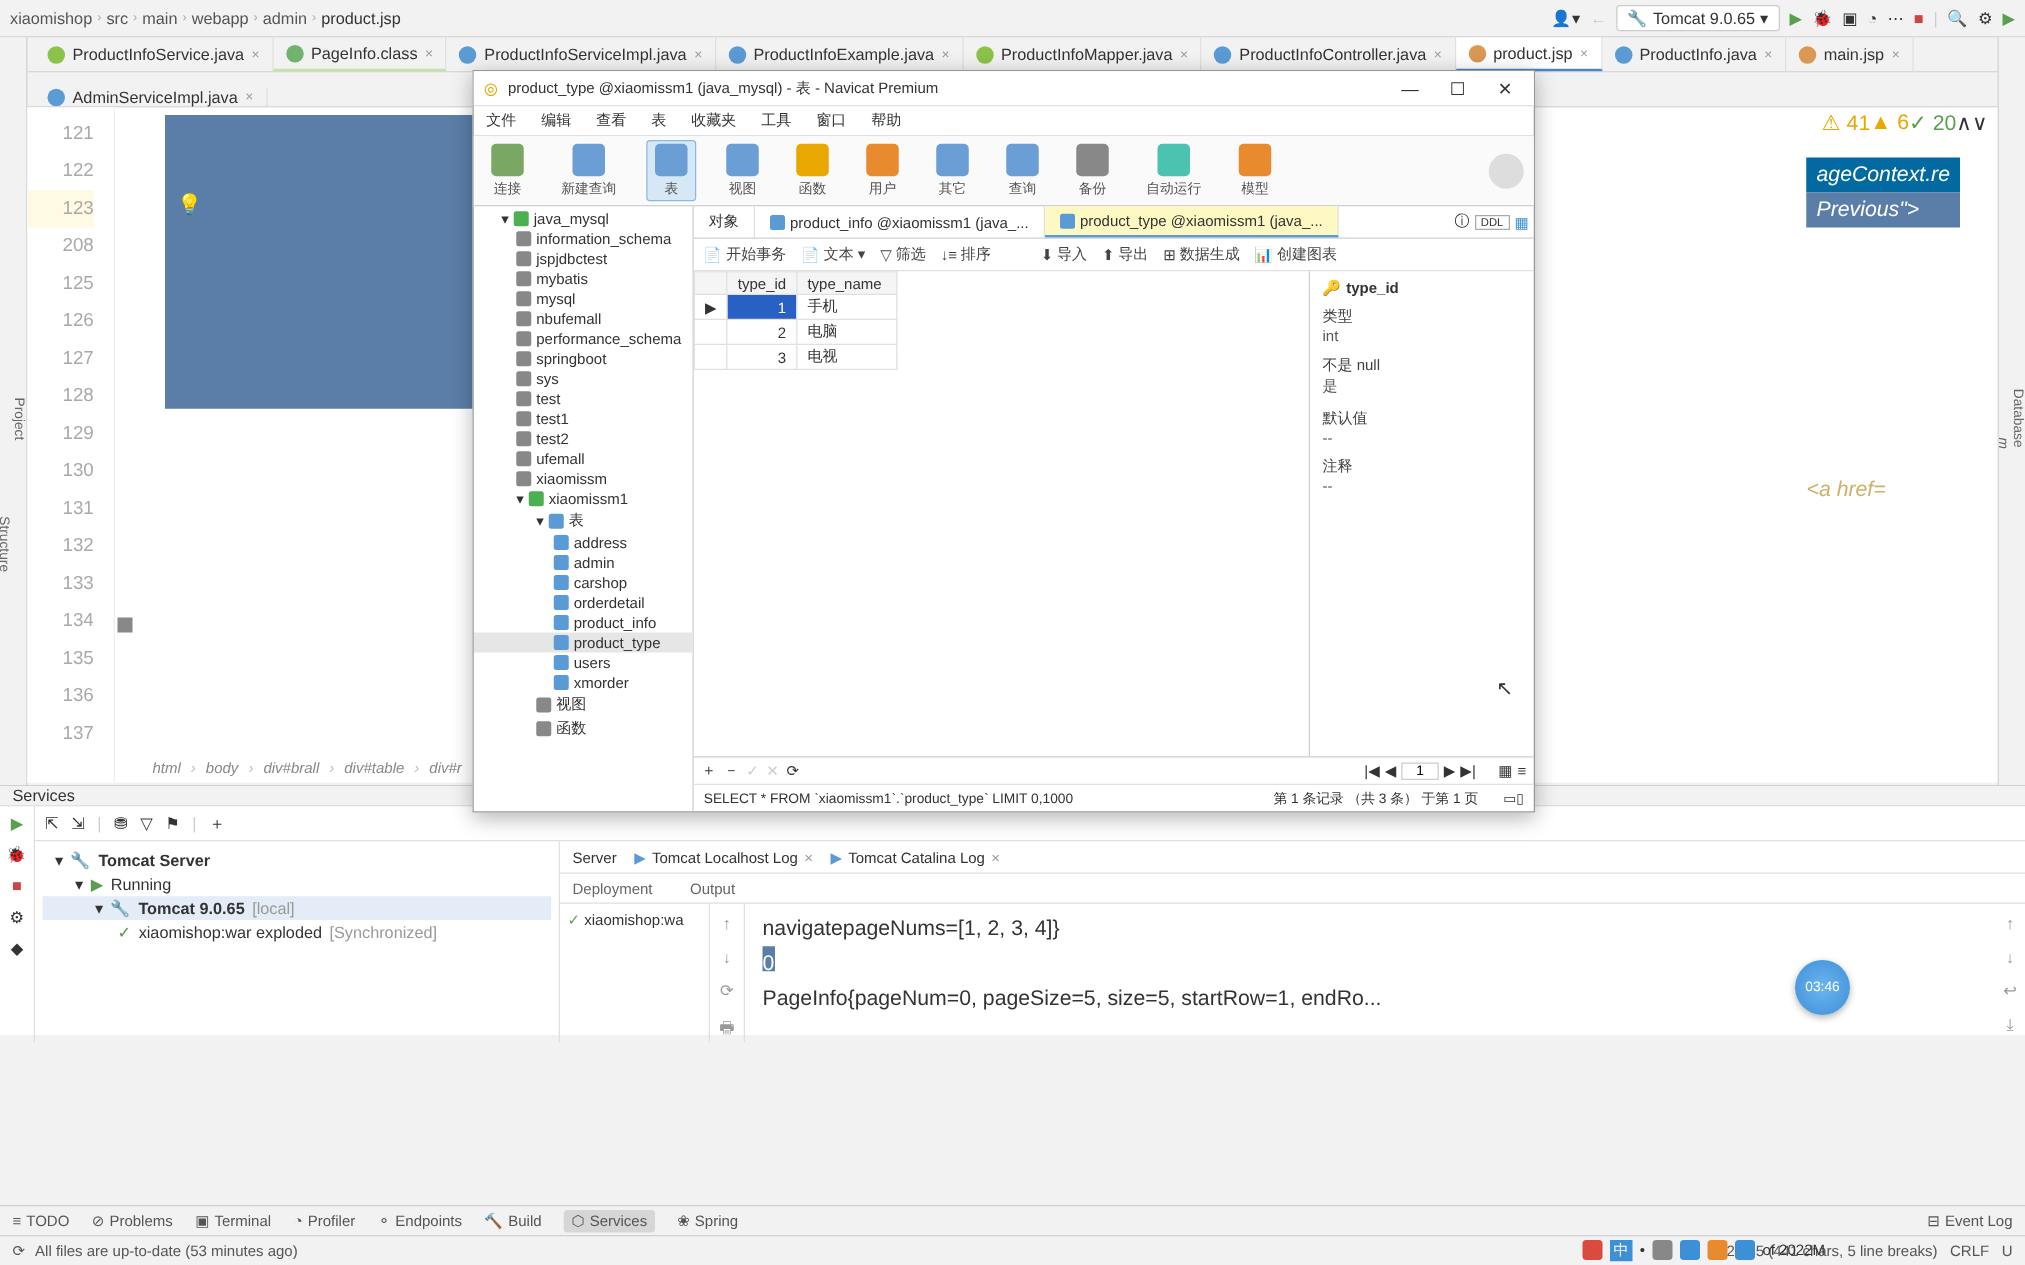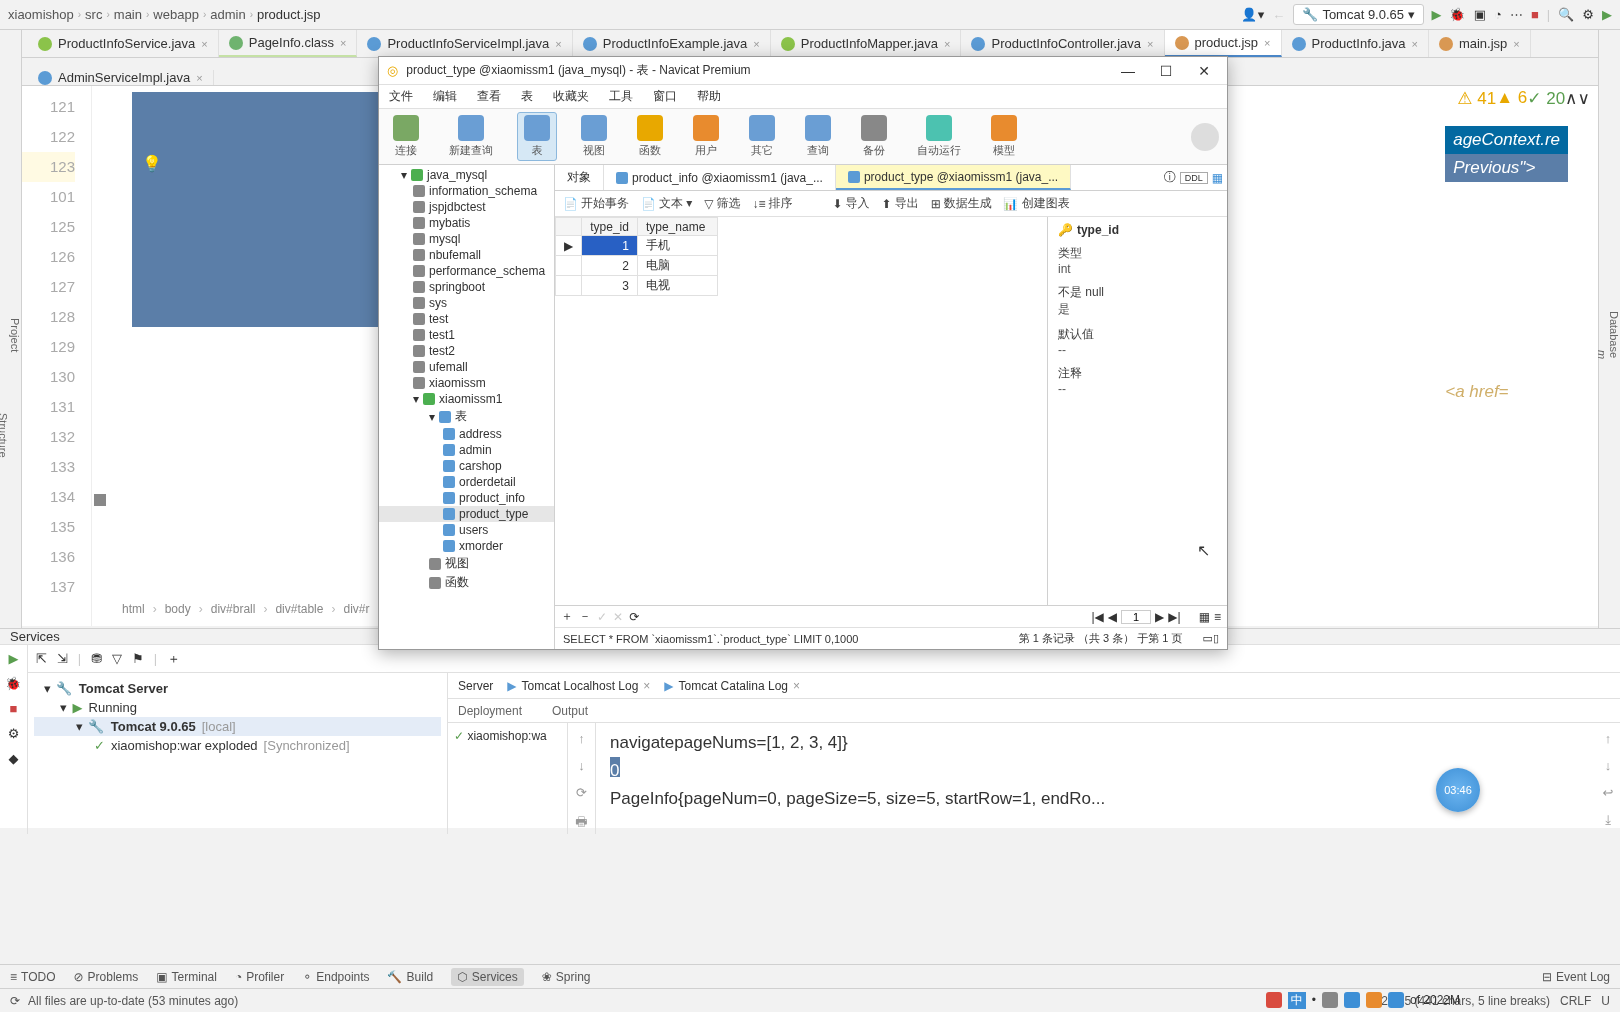--- a/index.html
+++ b/index.html
@@ -34,21 +34,21 @@
 .gutter { width: 70px; background: #fff; border-right: 1px solid #eee; text-align: right; padding-right: 16px; color: #aaa; font-family: Consolas, monospace; font-size: 15px; line-height: 30px; padding-top: 6px; }
 .gutter .line { height: 30px; }
 .gutter .cur { background: #fffae3; }
 .selbox { position: absolute; left: 110px; top: 6px; width: 265px; height: 235px; background: #5b7ea8; }
 .bulb { position: absolute; left: 120px; top: 68px; color: #e8b400; font-size: 16px; }
 .code-fragments { position: absolute; right: 30px; top: 40px; font-family: Consolas, monospace; font-size: 17px; font-style: italic; color: #6aa6c3; }
 .code-tag { color: #d0af6a; }
 .gutter-134 { position: absolute; left: 72px; top: 408px; width: 12px; height: 12px; background: #888; }
 
 
-.edit-bcrumb { position: absolute; left: 100px; bottom: 0; height: 24px; display: flex; gap: 8px; font-size: 12px; color: #888; }
+.edit-bcrumb { position: absolute; left: 100px; bottom: 0; height: 24px; display: flex; align-items: center; gap: 8px; font-size: 12px; color: #888; font-style: italic; }
 .edit-bcrumb .sep { color: #bbb; }
 
 
 .services { position: absolute; left: 0; top: 628px; right: 0; height: 200px; background: #fff; border-top: 1px solid #d0d0d0; display: flex; flex-direction: column; }
 .svc-title { height: 24px; display: flex; align-items: center; padding: 0 10px; font-weight: 500; border-bottom: 1px solid #e0e0e0; background: #f2f2f2; }
 .svc-toolbar { height: 28px; display: flex; align-items: center; padding: 0 8px; gap: 10px; border-bottom: 1px solid #e0e0e0; }
 .svc-body { flex: 1; display: flex; }
 .svc-tree { width: 420px; border-right: 1px solid #e0e0e0; padding: 6px; font-size: 13px; }
 .svc-tree .row { padding: 2px 0 2px 10px; display: flex; align-items: center; gap: 6px; }
 .svc-right { flex: 1; display: flex; flex-direction: column; }
@@ -225,21 +225,21 @@
   <div>Database</div>
   <div style="margin-top:40px;font-style:italic">m</div>
   <div>Maven</div>
 </div>
 
 <div class="edit-area">
   <div class="gutter">
     <div class="line">121</div>
     <div class="line">122</div>
     <div class="line cur">123</div>
-    <div class="line">101</div>
+    <div class="line">208</div>
     <div class="line">125</div>
     <div class="line">126</div>
     <div class="line">127</div>
     <div class="line">128</div>
     <div class="line">129</div>
     <div class="line">130</div>
     <div class="line">131</div>
     <div class="line">132</div>
     <div class="line">133</div>
     <div class="line">134</div>

